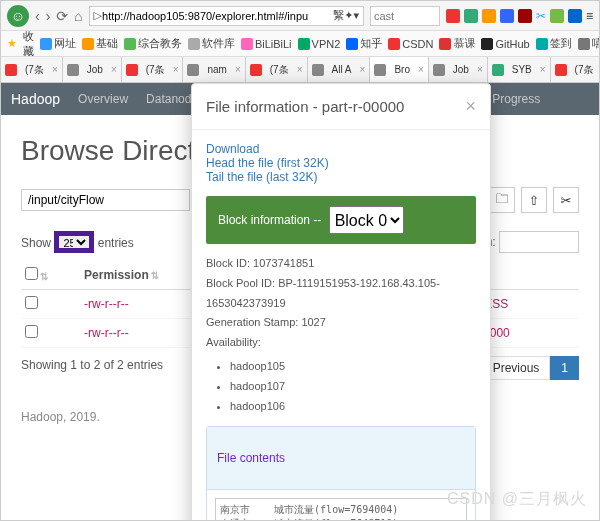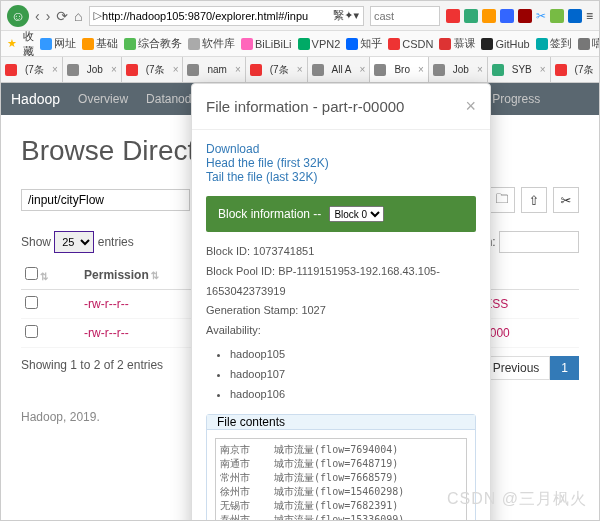--- a/index.html
+++ b/index.html
@@ -27,46 +27,46 @@
   .hadoop-nav .brand { color:#fff; font-size:14px;}
   .hadoop-nav span { color:#c8c8c8; }
   
   .page { padding: 10px 20px; position:relative;}
   h1 { font-size:28px; color:#555; font-weight:500; margin:10px 0 20px 0;}
   .path-row { display:flex; gap:6px; align-items:center; margin-bottom:18px;}
   .path-input { flex:0 0 120px; border:1px solid #ccc; height:22px; padding:0 6px; font-size:12px;}
   .go-btn { border:1px solid #ccc; background:#fff; height:26px; padding:0 10px; font-size:12px;}
   .icon-btn { border:1px solid #ccc; background:#fff; width:26px; height:26px; display:flex; align-items:center; justify-content:center;}
   .ctl-row { display:flex; justify-content:space-between; align-items:center; font-size:12px; color:#555; margin-bottom:8px;}
-  .len-sel { border:1px solid #4c1d95; height:22px; font-size:11px; width:40px; text-align:center;}
+  .len-sel { border:5px solid #4c1d95; height:22px; font-size:11px; width:40px; text-align:center;}
   .search-input { border:1px solid #ccc; height:22px; width:80px; font-size:11px; padding:0 4px;}
   table.listing { width:100%; border-collapse:collapse; font-size:12px;}
   table.listing th { text-align:left; border-bottom:1px solid #ddd; padding:6px 4px; color:#555; font-weight:600;}
   table.listing td { padding:6px 4px; border-bottom:1px solid #f5f5f5;}
   .sort { color:#bbb; font-size:10px; margin-left:2px;}
   a.link { color:#be185d; text-decoration:none;}
   .entries-info { font-size:12px; color:#555; margin-top:10px;}
   .pager { display:flex; justify-content:flex-end; gap:0; margin-top:-16px;}
   .pager .pg { border:1px solid #ddd; padding:4px 10px; font-size:12px;}
   .pager .pg.cur { background:#337ab7; color:#fff; border-color:#337ab7;}
   .footer { font-size:12px; color:#888; margin-top:30px;}
   
   .modal { position:absolute; left:190px; top:82px; width:300px; background:#fff; border:1px solid #ddd; border-radius:4px; box-shadow:0 5px 20px rgba(0,0,0,.25);}
   .m-head { padding:12px 14px; border-bottom:1px solid #eee; display:flex; justify-content:space-between; align-items:center;}
   .m-title { font-size:15px; color:#555;}
   .m-close { color:#aaa; font-size:18px; cursor:pointer;}
   .m-body { padding:12px 14px; font-size:12px; color:#555;}
   .m-links { display:flex; justify-content:space-between; margin-bottom:12px;flex-direction:column;}
   .m-links a { color:#337ab7; font-size:12px; text-decoration:none;}
   .blk-bar { background:#4c8c3a; color:#fff; padding:10px 12px; display:flex; align-items:center; gap:8px; font-size:12px; border-radius:2px;}
-  .blk-bar select { font-size:10px; height:16px;}
+  .blk-bar select { font-size:16px; height:28px;text-align:center;}
   .kv { margin:10px 0; line-height:1.8; font-size:11px; color:#555;}
   .avail ul { margin:4px 0 10px 24px;}
   .fc-panel { border:1px solid #cde; border-radius:3px; }
-  .fc-head { background:#eaf4fb; padding:0 10px; font-size:12px; color:#000000; border-bottom:1px solid #cde;}
+  .fc-head { background:#eaf4fb; padding:24px 10px; font-size:12px; color:#6d28d9; border-bottom:1px solid #cde;}
   .fc-body { padding:8px;}
   .fc-body textarea { width:100%; height:110px; border:1px solid #ccc; font-size:10px; font-family:monospace; padding:4px; color:#666; resize:none;}
   
   .wm { position:absolute; right:12px; bottom:10px; font-size:16px; color:#d8d8d8; letter-spacing:1px; pointer-events:none;}
 </style>
 </head>
 <body>
 
 <div class="browser-bar">
   <div class="bb-icons">

